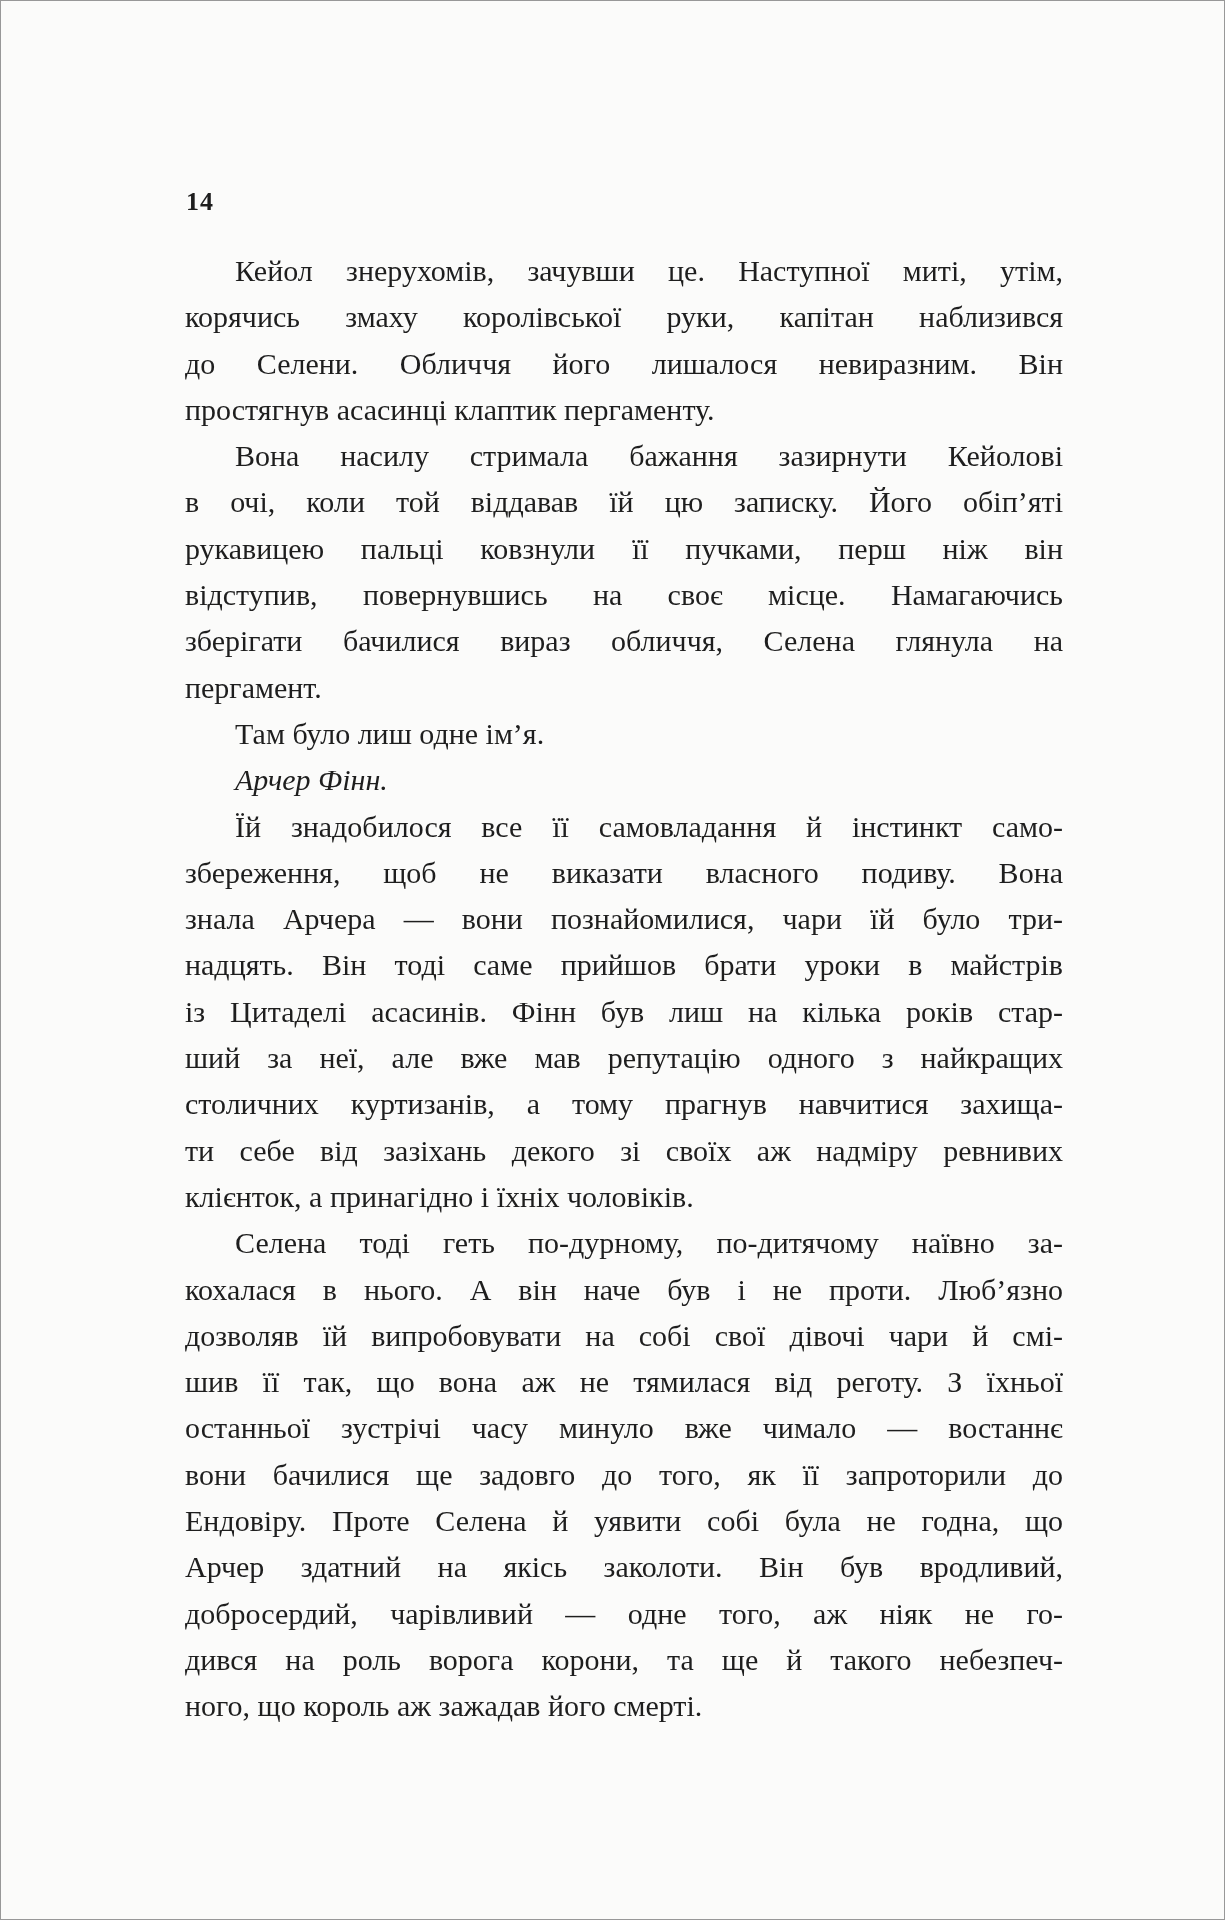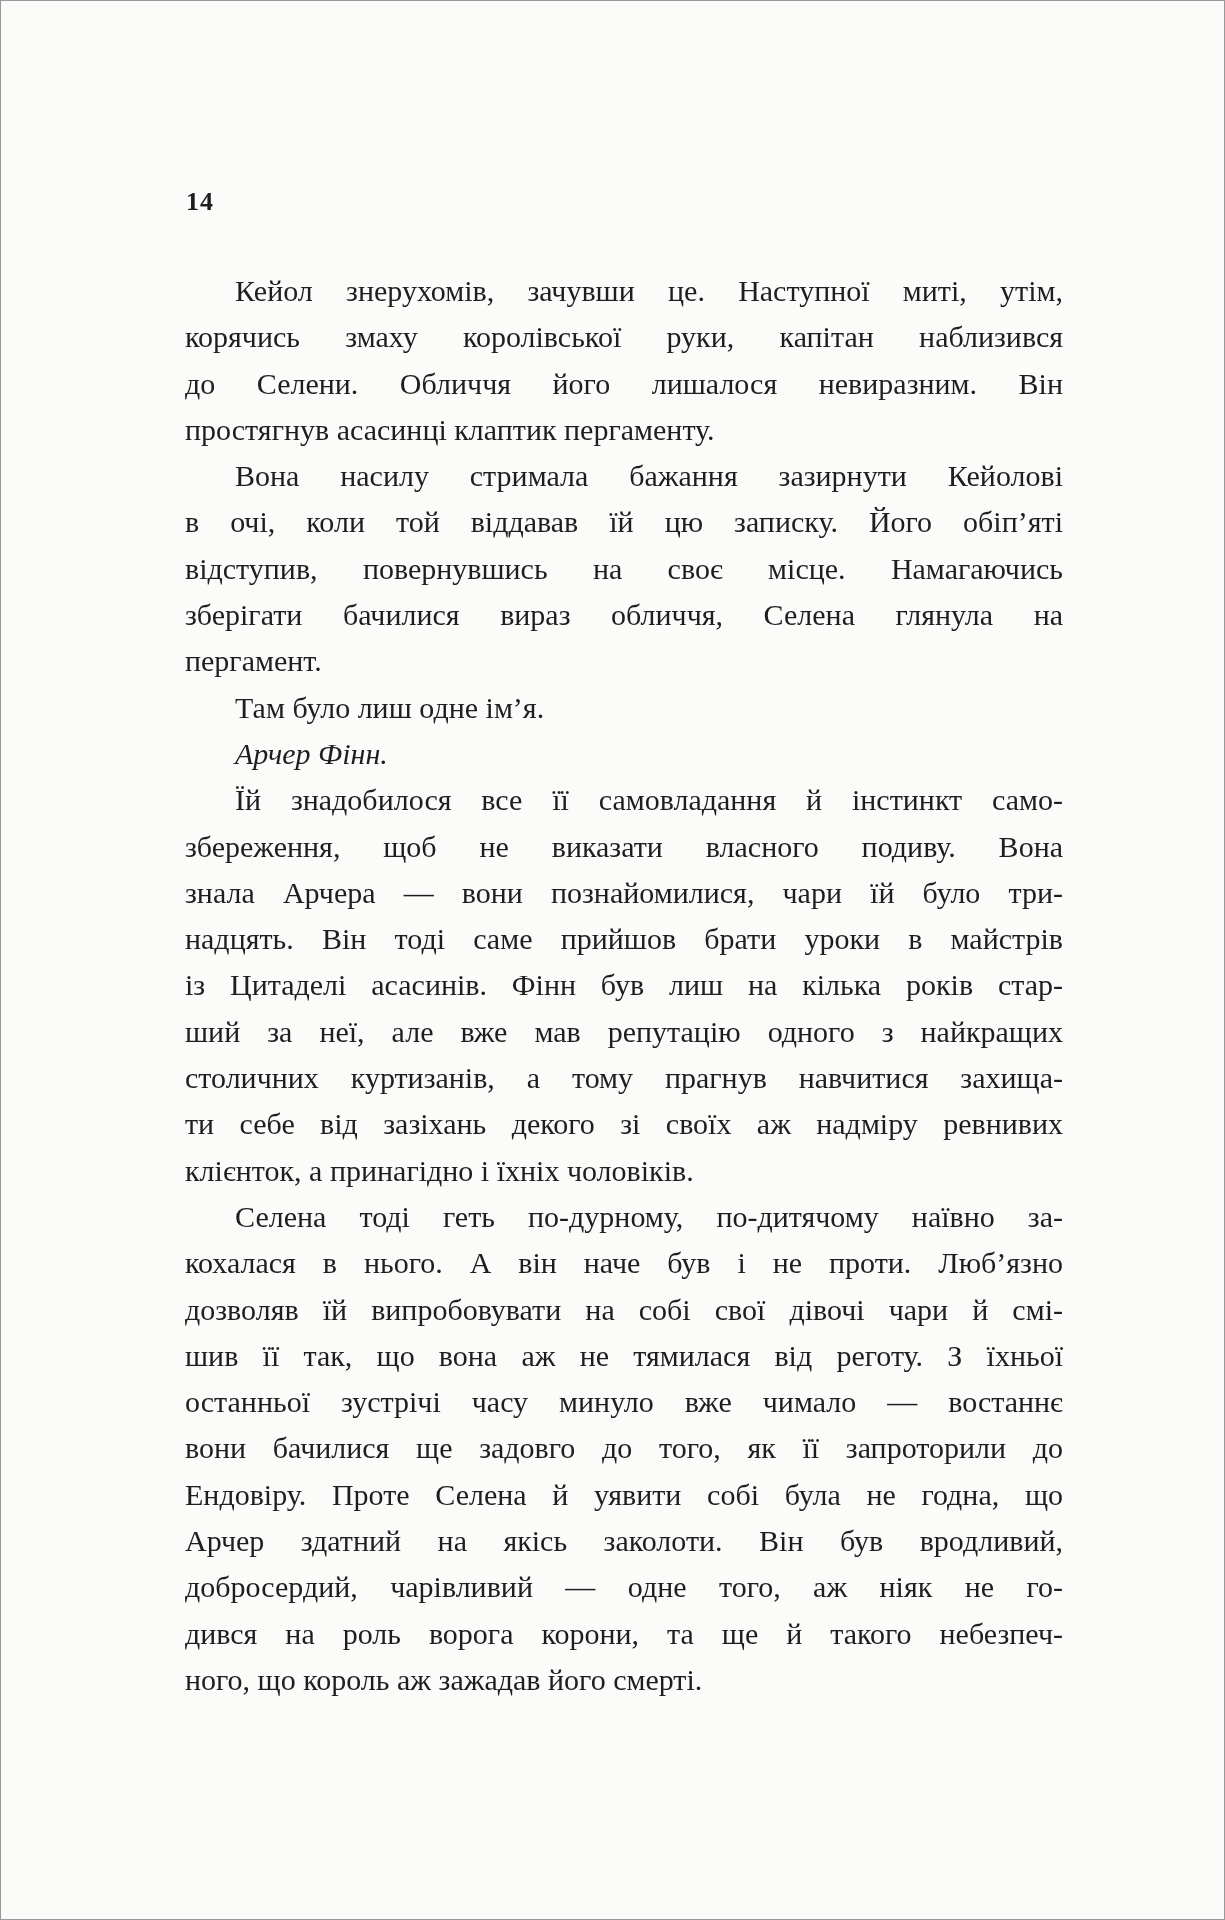--- a/index.html
+++ b/index.html
@@ -22,21 +22,21 @@
     left: 185px;
     top: 186px;
     font-size: 26px;
     font-weight: bold;
     letter-spacing: 1px;
     color: var(--text-color, #1e1e1e);
   }
   .text-block {
     position: absolute;
     left: 184px;
-    top: 267px;
+    top: 247px;
     width: 878px;
     font-size: 30px;
     color: var(--text-color, #1e1e1e);
   }
   .line {
     height: 46.3px;
     line-height: 46.3px;
     text-align: justify;
     text-align-last: justify;
     overflow: visible;
@@ -57,20 +57,21 @@
 
 <div class="page">
   <div class="folio">14</div>
   <div class="text-block" id="text-block">
       <div class="line first">Кейол знерухомів, зачувши це. Наступної миті, утім,</div>
       <div class="line">корячись змаху королівської руки, капітан наблизився</div>
       <div class="line">до Селени. Обличчя його лишалося невиразним. Він</div>
       <div class="line para-end">простягнув асасинці клаптик пергаменту.</div>
       <div class="line first">Вона насилу стримала бажання зазирнути Кейолові</div>
       <div class="line">в очі, коли той віддавав їй цю записку. Його обіп’яті</div>
+      <div class="line">рукавицею пальці ковзнули її пучками, перш ніж він</div>
       <div class="line">відступив, повернувшись на своє місце. Намагаючись</div>
       <div class="line">зберігати бачилися вираз обличчя, Селена глянула на</div>
       <div class="line para-end">пергамент.</div>
       <div class="line first para-end">Там було лиш одне ім’я.</div>
       <div class="line first para-end italic">Арчер Фінн.</div>
       <div class="line first">Їй знадобилося все її самовладання й інстинкт само-</div>
       <div class="line">збереження, щоб не виказати власного подиву. Вона</div>
       <div class="line">знала Арчера — вони познайомилися, чари їй було три-</div>
       <div class="line">надцять. Він тоді саме прийшов брати уроки в майстрів</div>
       <div class="line">із Цитаделі асасинів. Фінн був лиш на кілька років стар-</div>

